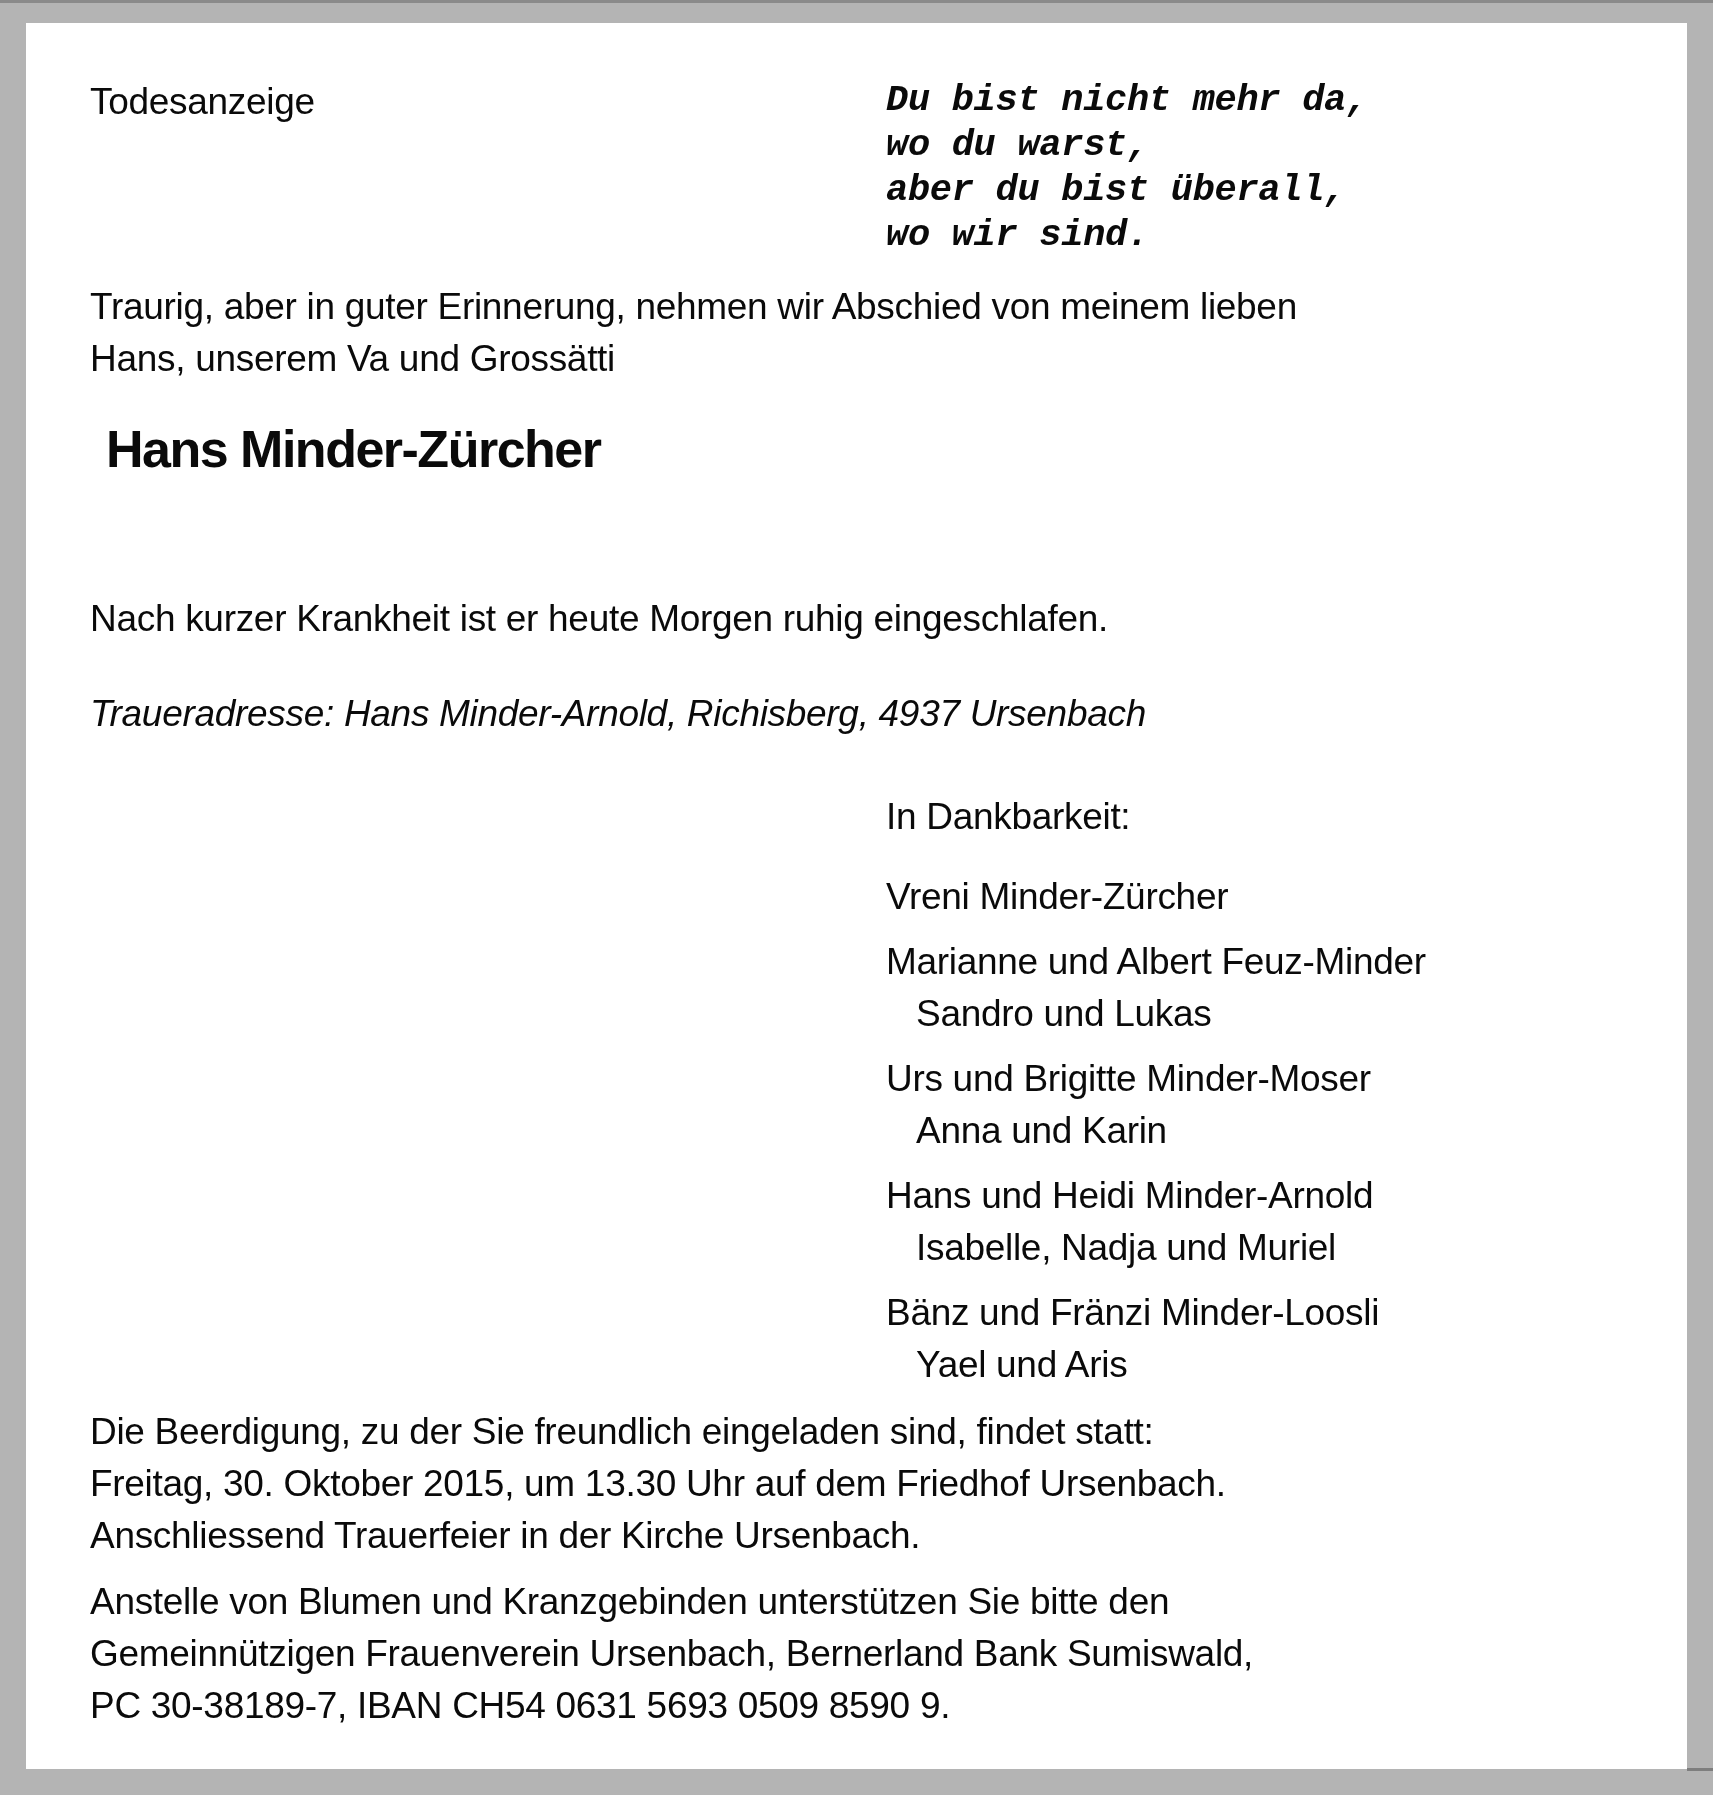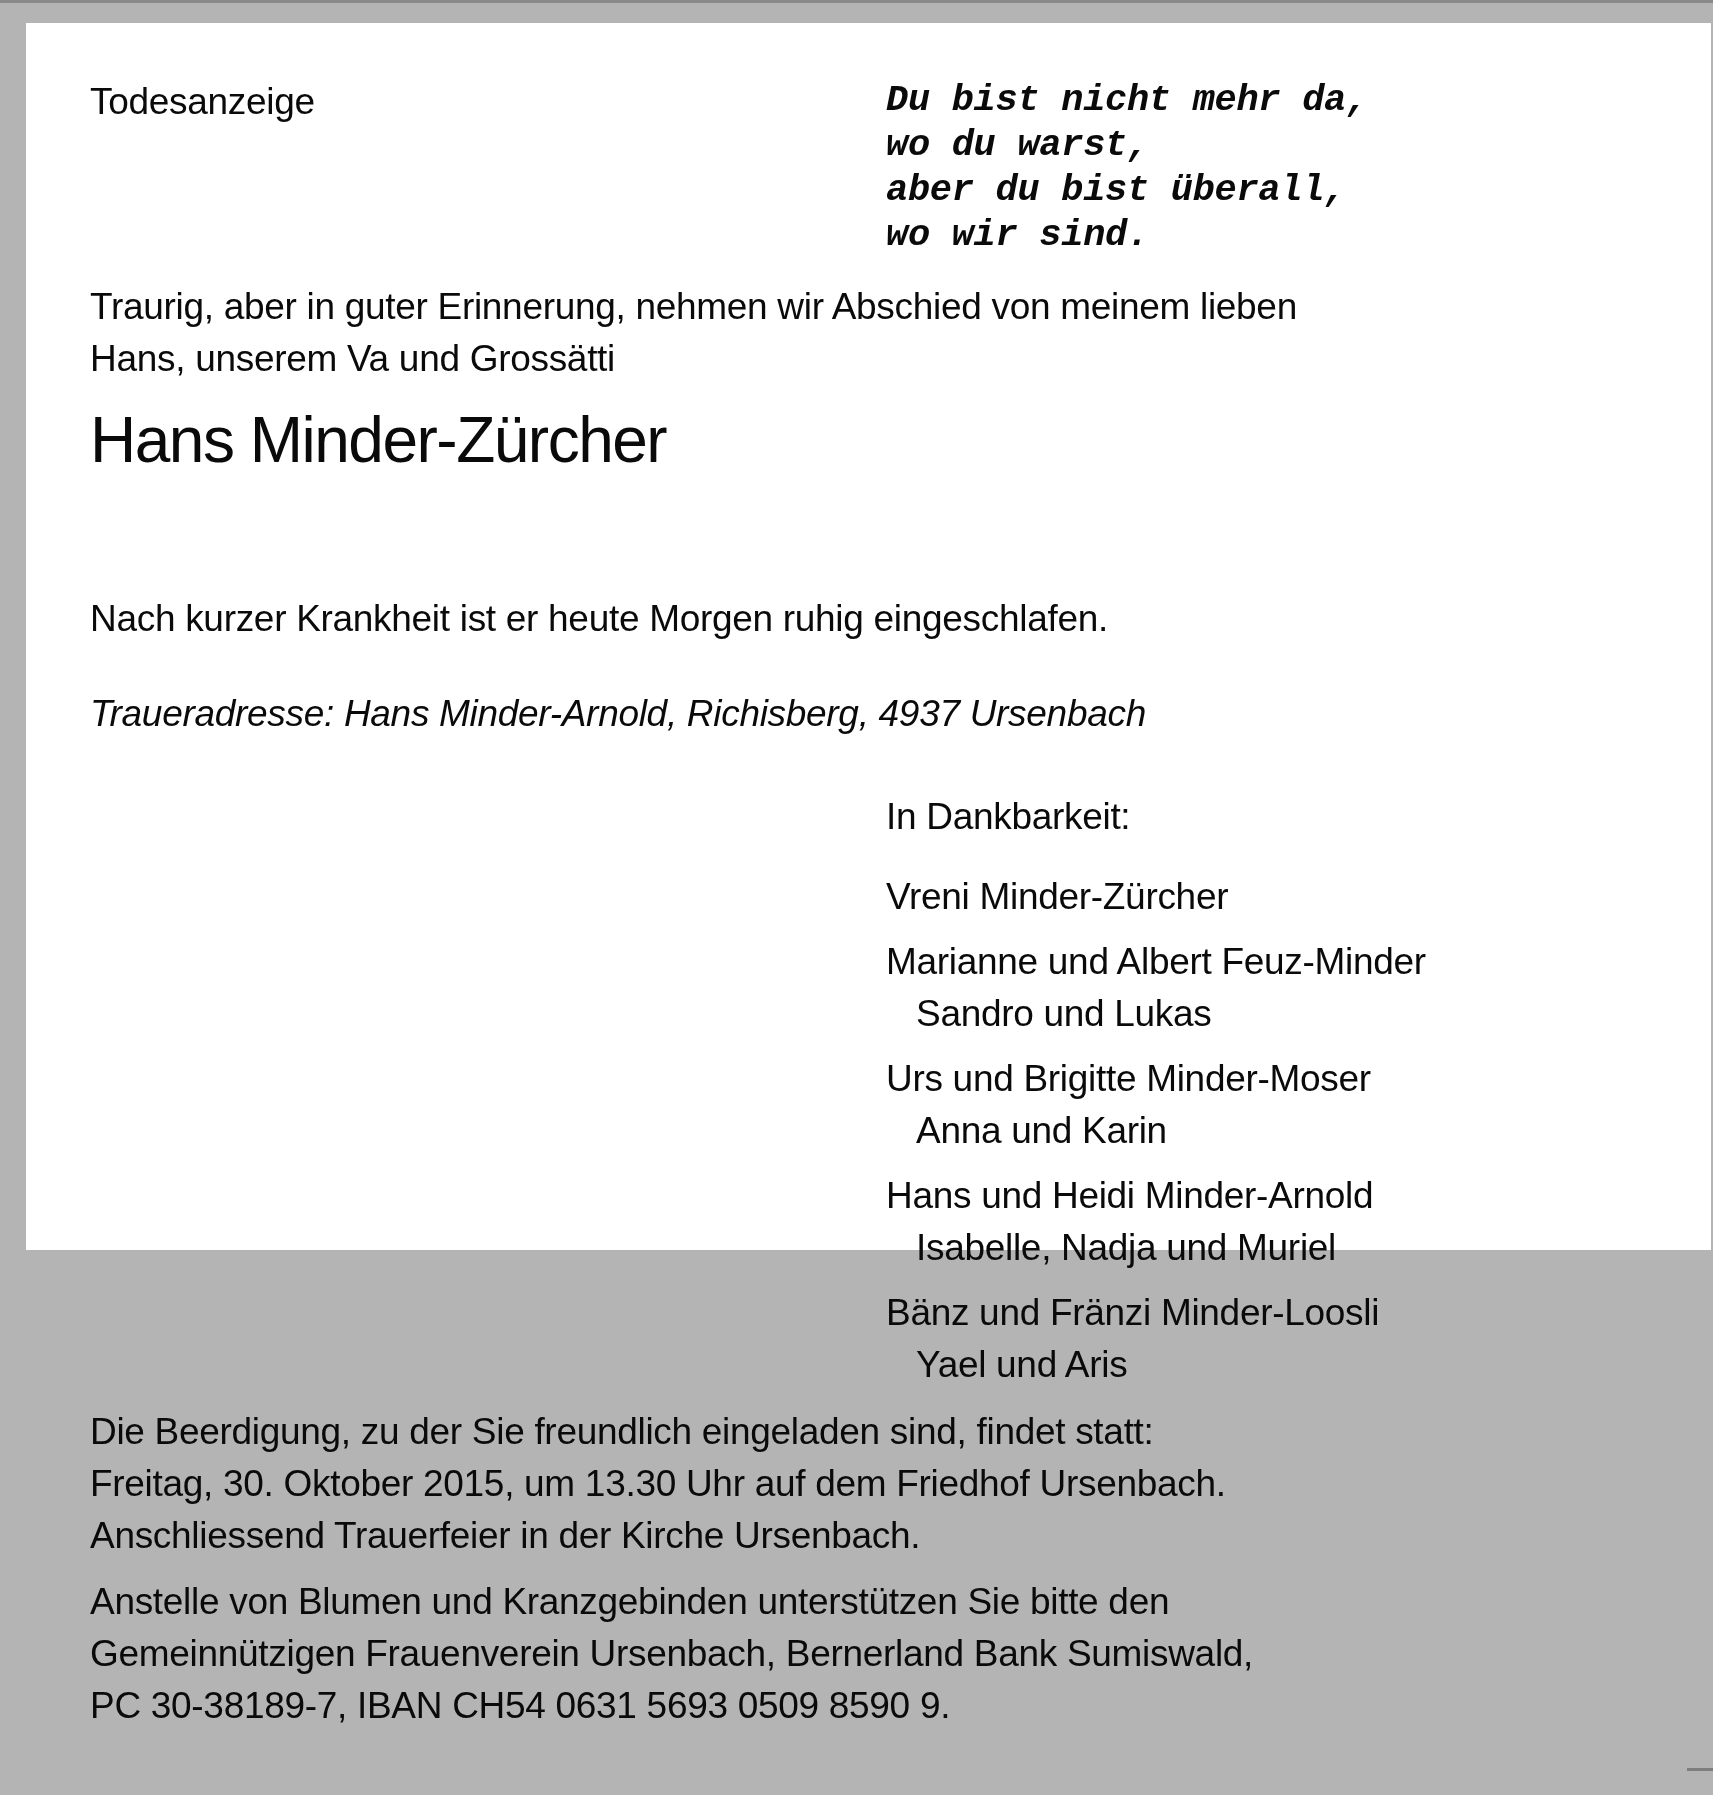--- a/index.html
+++ b/index.html
@@ -23,23 +23,22 @@
   }
   .page-shadow-right {
     position: absolute;
     left: 1687px; top: 1768px;
     width: 26px; height: 3px;
     background: #7e7e7e;
   }
   .page {
     position: absolute;
     left: 26px; top: 23px;
-    width: 1661px; height: 1227px;
+    width: 1661px; height: 1746px;
     background: #ffffff;
-    padding-left: 24px;
   }
   .abs { position: absolute; }
 
   .kind-label {
     left: 64px; top: 58px;
     font-size: 37px;
     letter-spacing: -0.3px;
   }
   .poem {
     left: 860px; top: 55px;
@@ -59,24 +58,24 @@
   }
   .intro span { display: block; }
 
   .title-row {
     left: 64px; top: 380px;
     display: flex;
     align-items: baseline;
     white-space: nowrap;
   }
   .deceased-name {
-    font-size: 64px;
+    font-size: 52px;
     letter-spacing: -1.5px;
-    font-weight: normal;
-    margin: 0;
+    font-weight: bold;
+    margin: 16px;
   }
   .life-dates {
     font-size: 42px;
     letter-spacing: -0.3px;
     margin-left: 48px;
   }
 
   .death-note {
     left: 64px; top: 575px;
     font-size: 37px;

